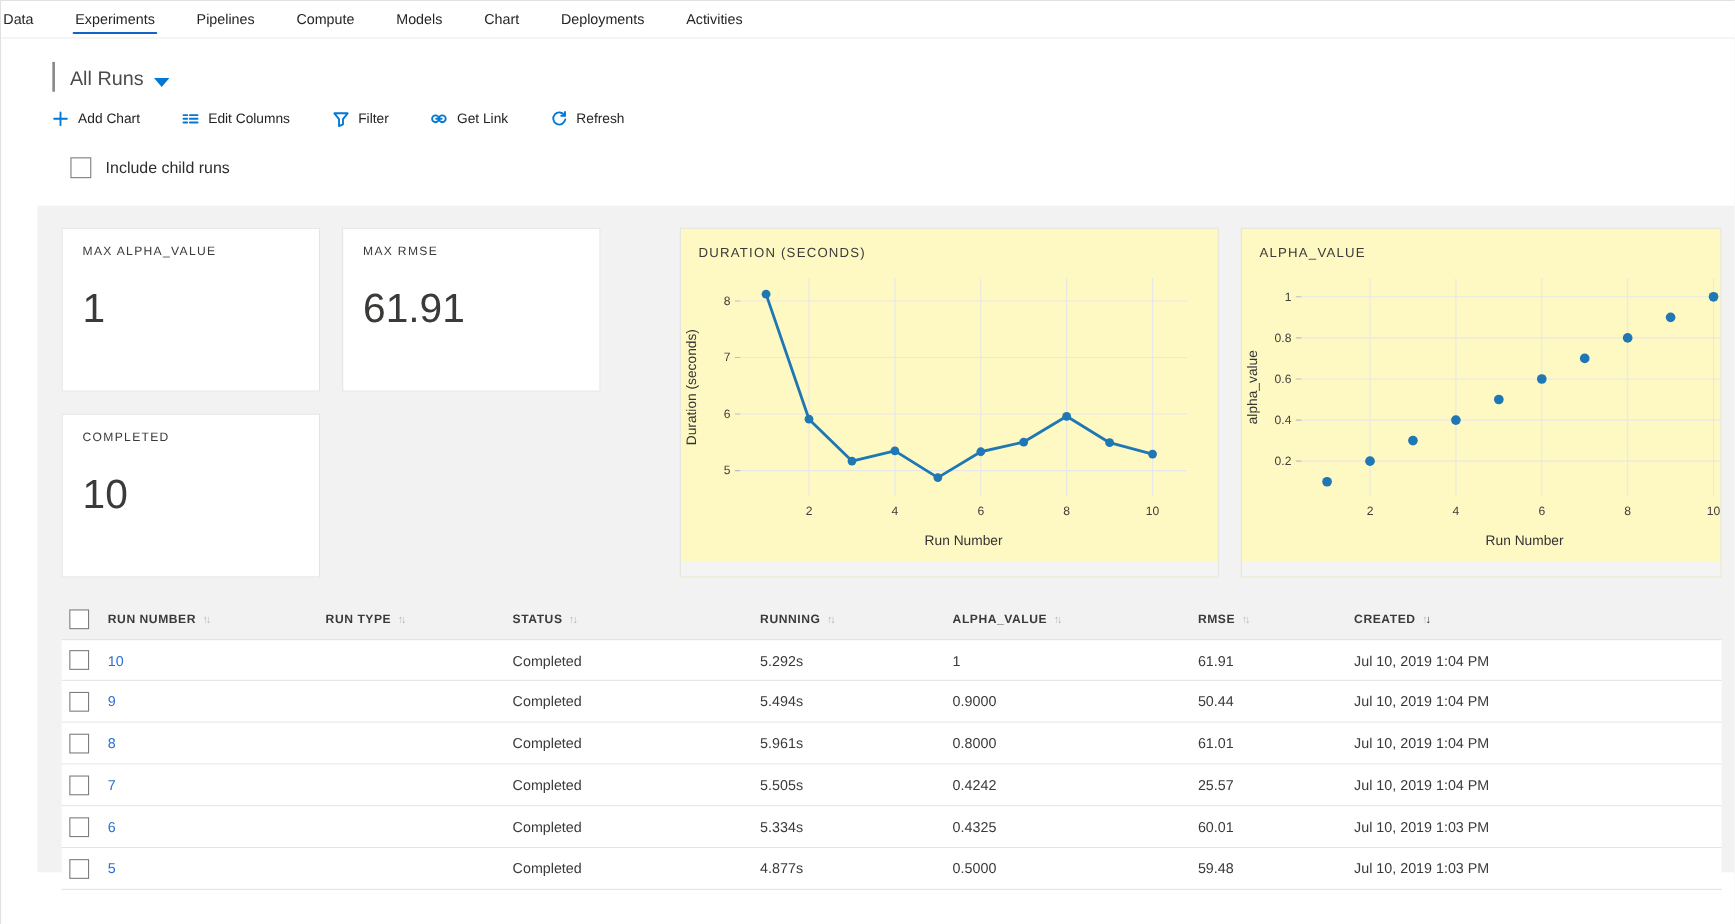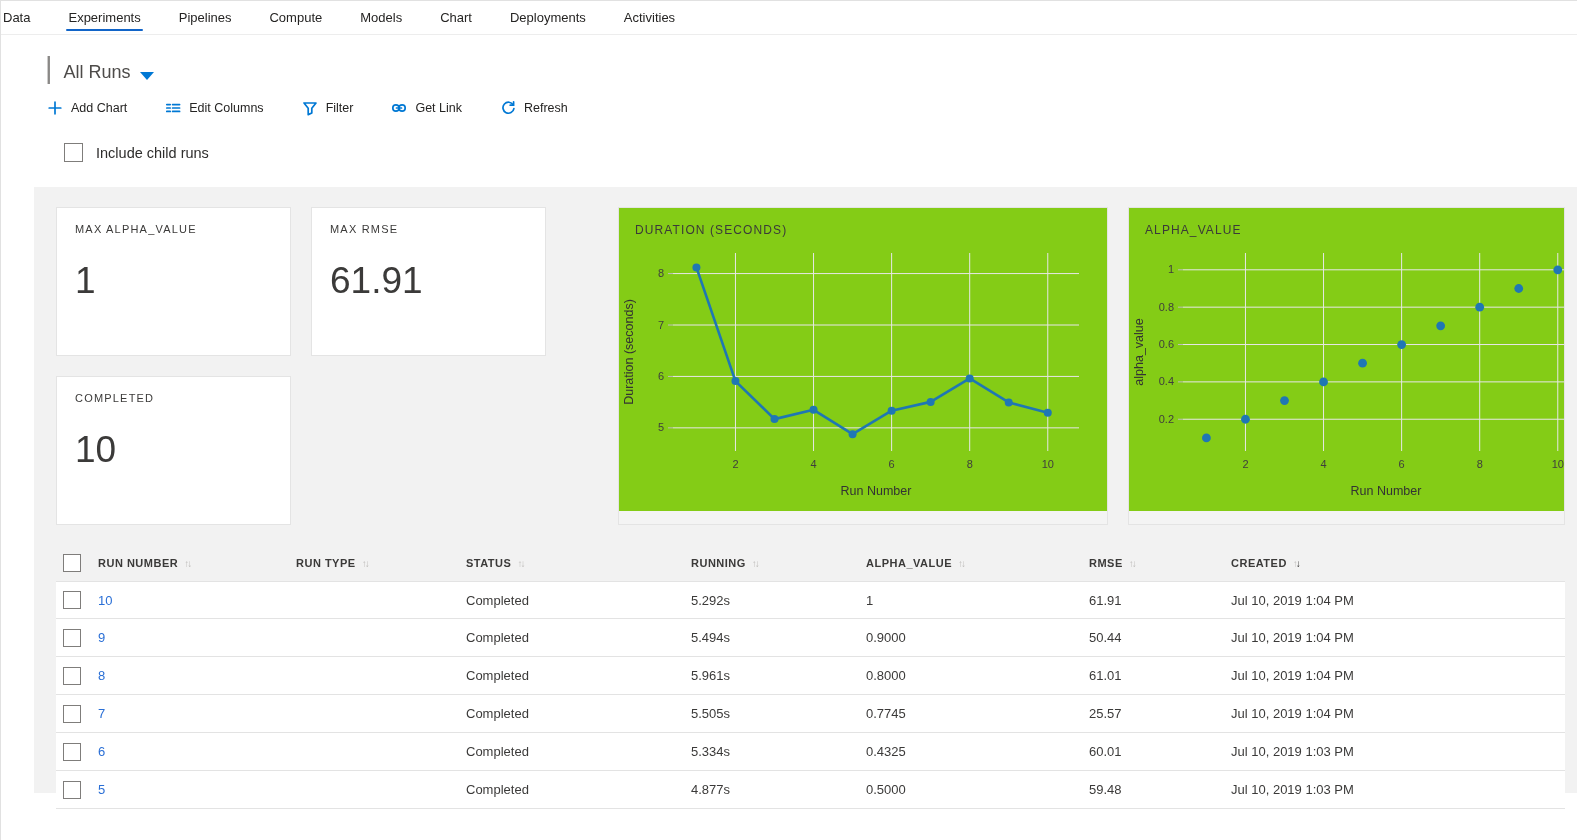--- a/index.html
+++ b/index.html
@@ -32,21 +32,21 @@
   .childruns{display:flex;align-items:center;gap:13px;margin:27px 0 0 63px}
   .checkbox{width:19px;height:19px;border:1px solid #7f7d7b;background:#fff;cursor:pointer}
   .childruns-label{font-size:14.5px;color:#2e2d2c}
   
   .panel{margin:25px 0 0 33px;background:var(--panel);padding:20px 12px 14px 22px;height:606px}
   .top-section{display:flex;gap:20px}
   .stats-grid{width:542px;display:grid;grid-template-columns:235px 235px;grid-auto-rows:149px;gap:20px}
   .stat-card{background:#fff;border:1px solid var(--border);padding:15px 18px}
   .stat-label{font-size:11px;letter-spacing:1.2px;color:#3b3a39}
   .stat-value{font-size:37px;font-weight:300;color:#3b3a39;margin-top:25px}
-  .chart-card{width:490px;height:318px;background:#84cc16;border:1px solid var(--border);position:relative;overflow:hidden}
+  .chart-card{width:490px;height:318px;background:#fef9c3;border:1px solid var(--border);position:relative;overflow:hidden}
   .chart-card.flexfill{flex:1;min-width:0}
   .chart-title{font-size:12px;letter-spacing:1.1px;color:#3b3a39;padding:15px 16px 0}
   .chart-svg{display:block;margin-top:4px}
   .chart-foot{position:absolute;left:0;right:0;bottom:0;height:13px;background:#f4f4f4}
   svg text{font-family:"Liberation Sans",sans-serif;fill:#3f3e3d}
   svg .tick{font-size:11px}
   svg .axis{font-size:12.5px;fill:#333}
   svg .grid{stroke:#e7e7e7;stroke-width:1}
   svg .tickmark{stroke:#bdbdbd;stroke-width:1}
   
@@ -302,21 +302,21 @@
           <div>Jul 10, 2019 1:04 PM</div>
         </div>
         <div class="tgrid trow">
           <div>
             <div class="checkbox sm"></div>
           </div>
           <div><a class="link">7</a></div>
           <div></div>
           <div>Completed</div>
           <div>5.505s</div>
-          <div>0.7745</div>
+          <div>0.4242</div>
           <div>25.57</div>
           <div>Jul 10, 2019 1:04 PM</div>
         </div>
         <div class="tgrid trow">
           <div>
             <div class="checkbox sm"></div>
           </div>
           <div><a class="link">6</a></div>
           <div></div>
           <div>Completed</div>

